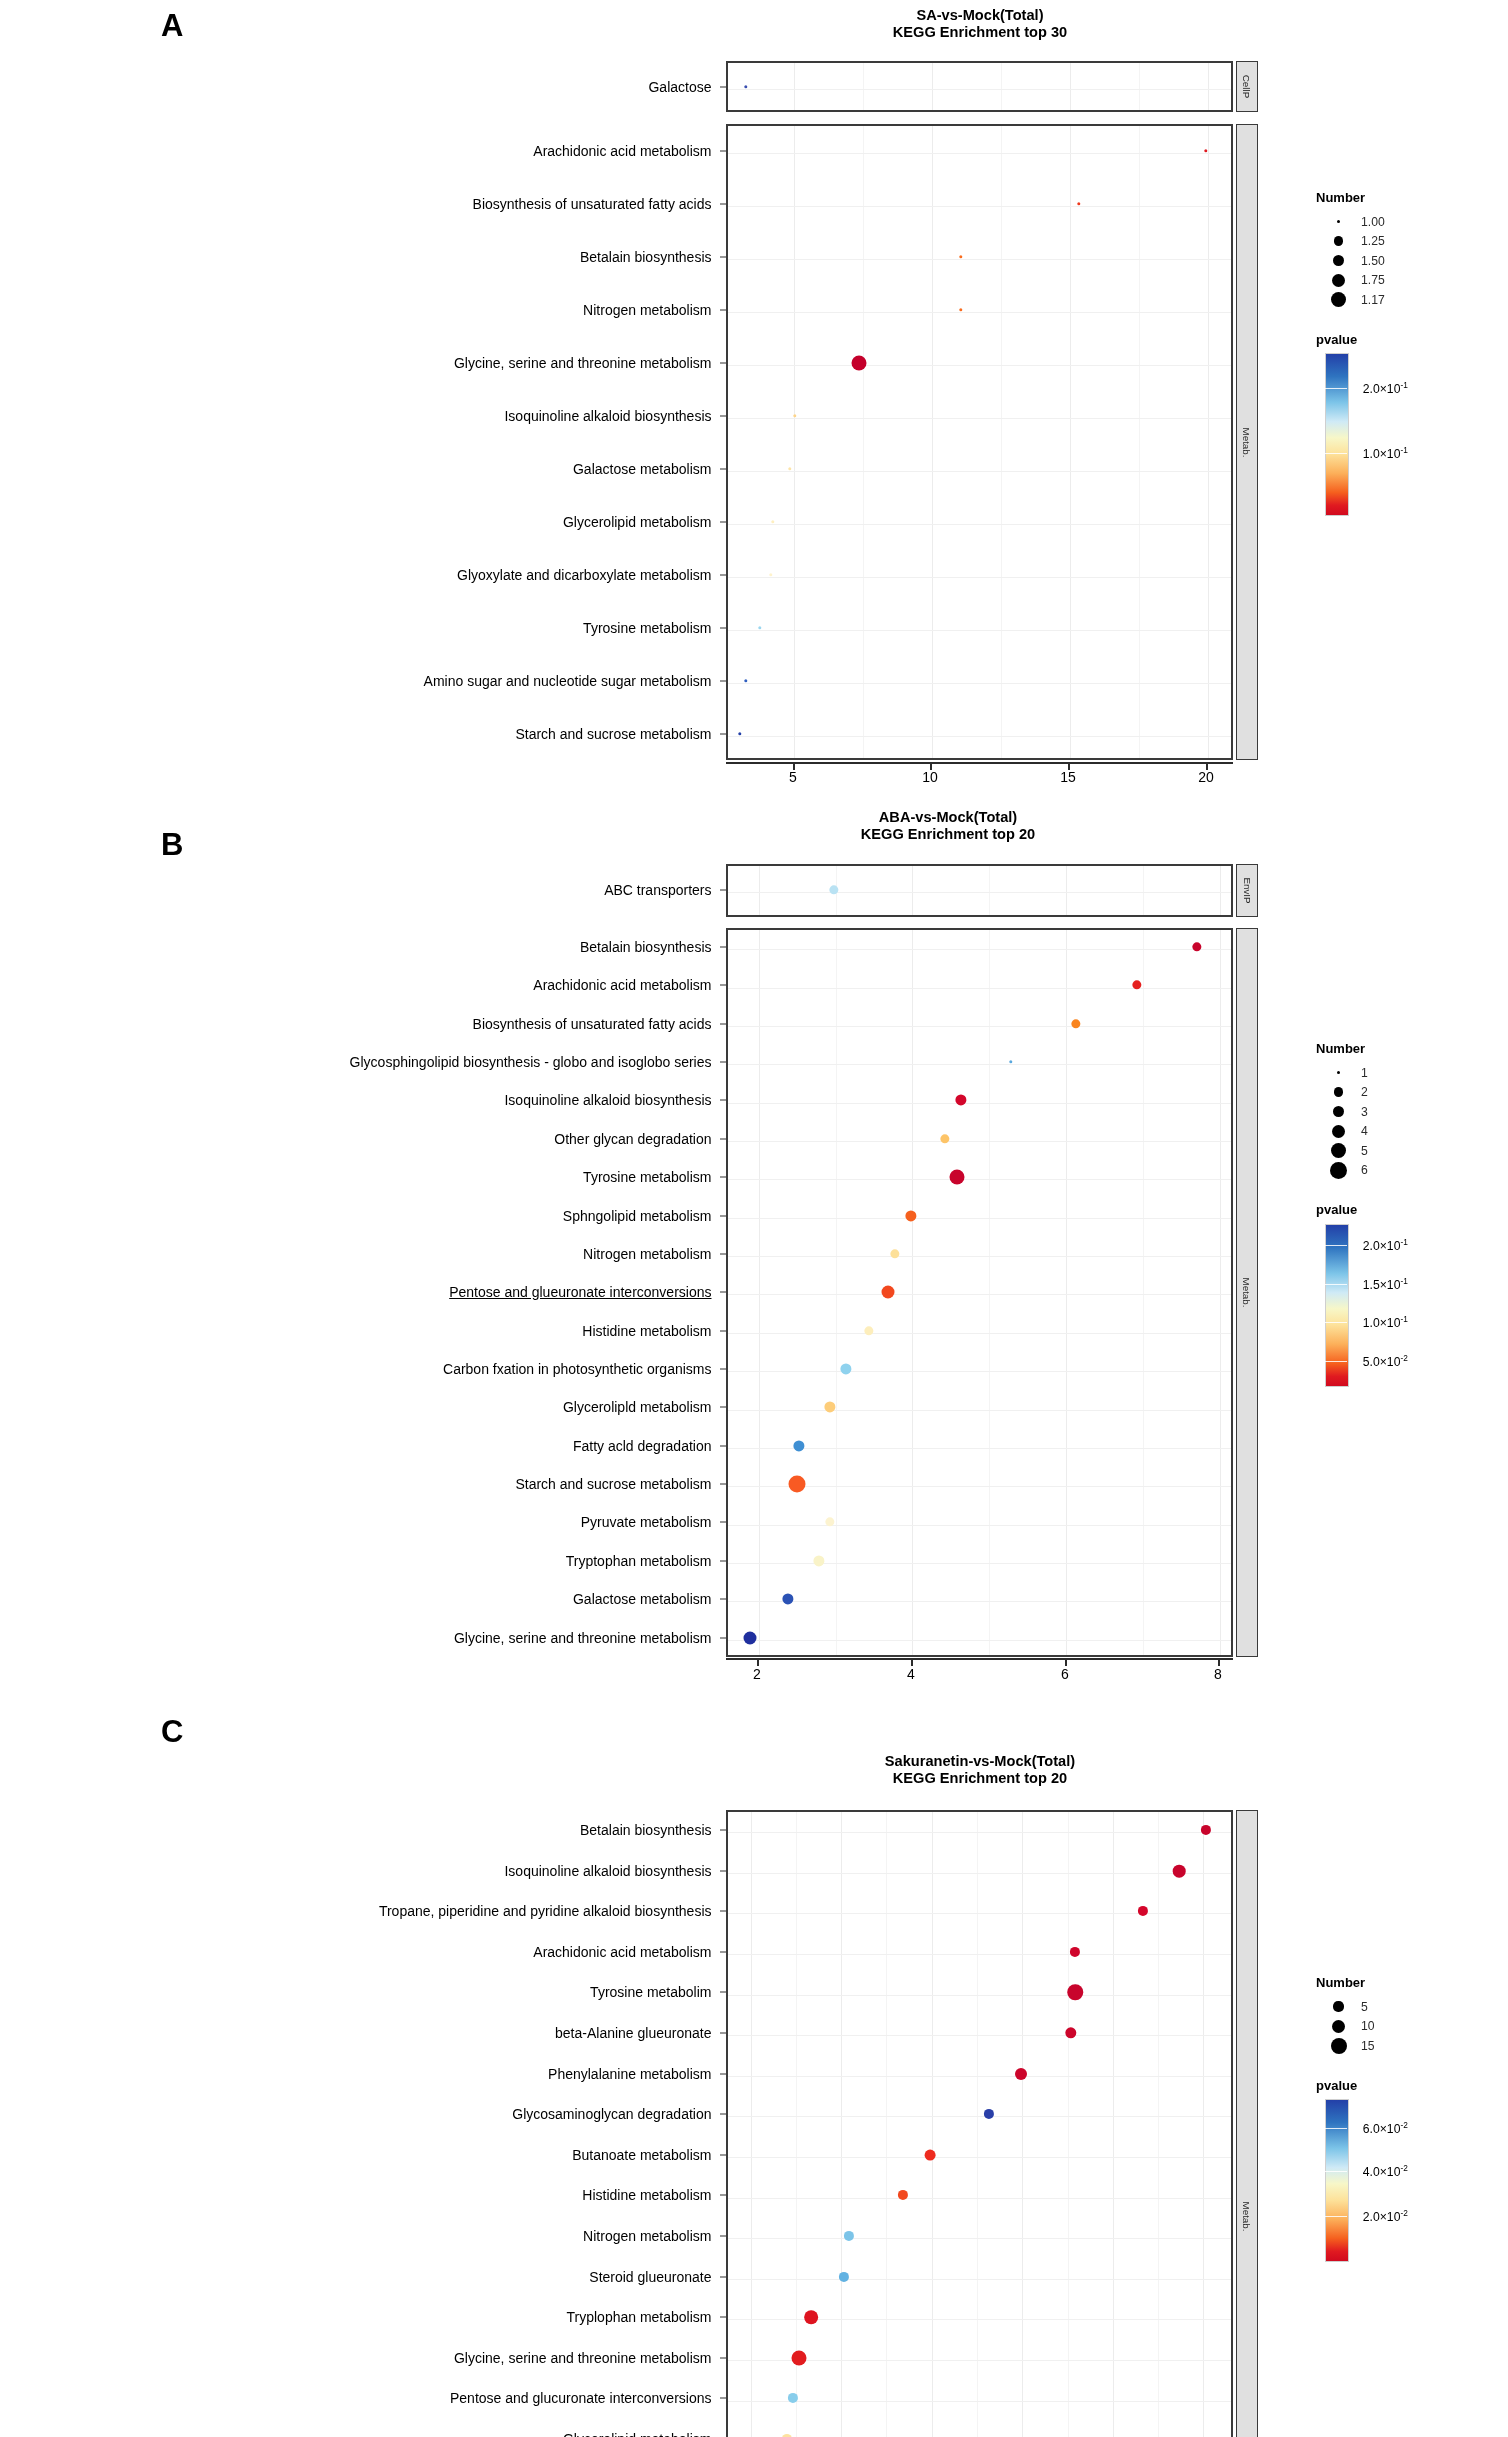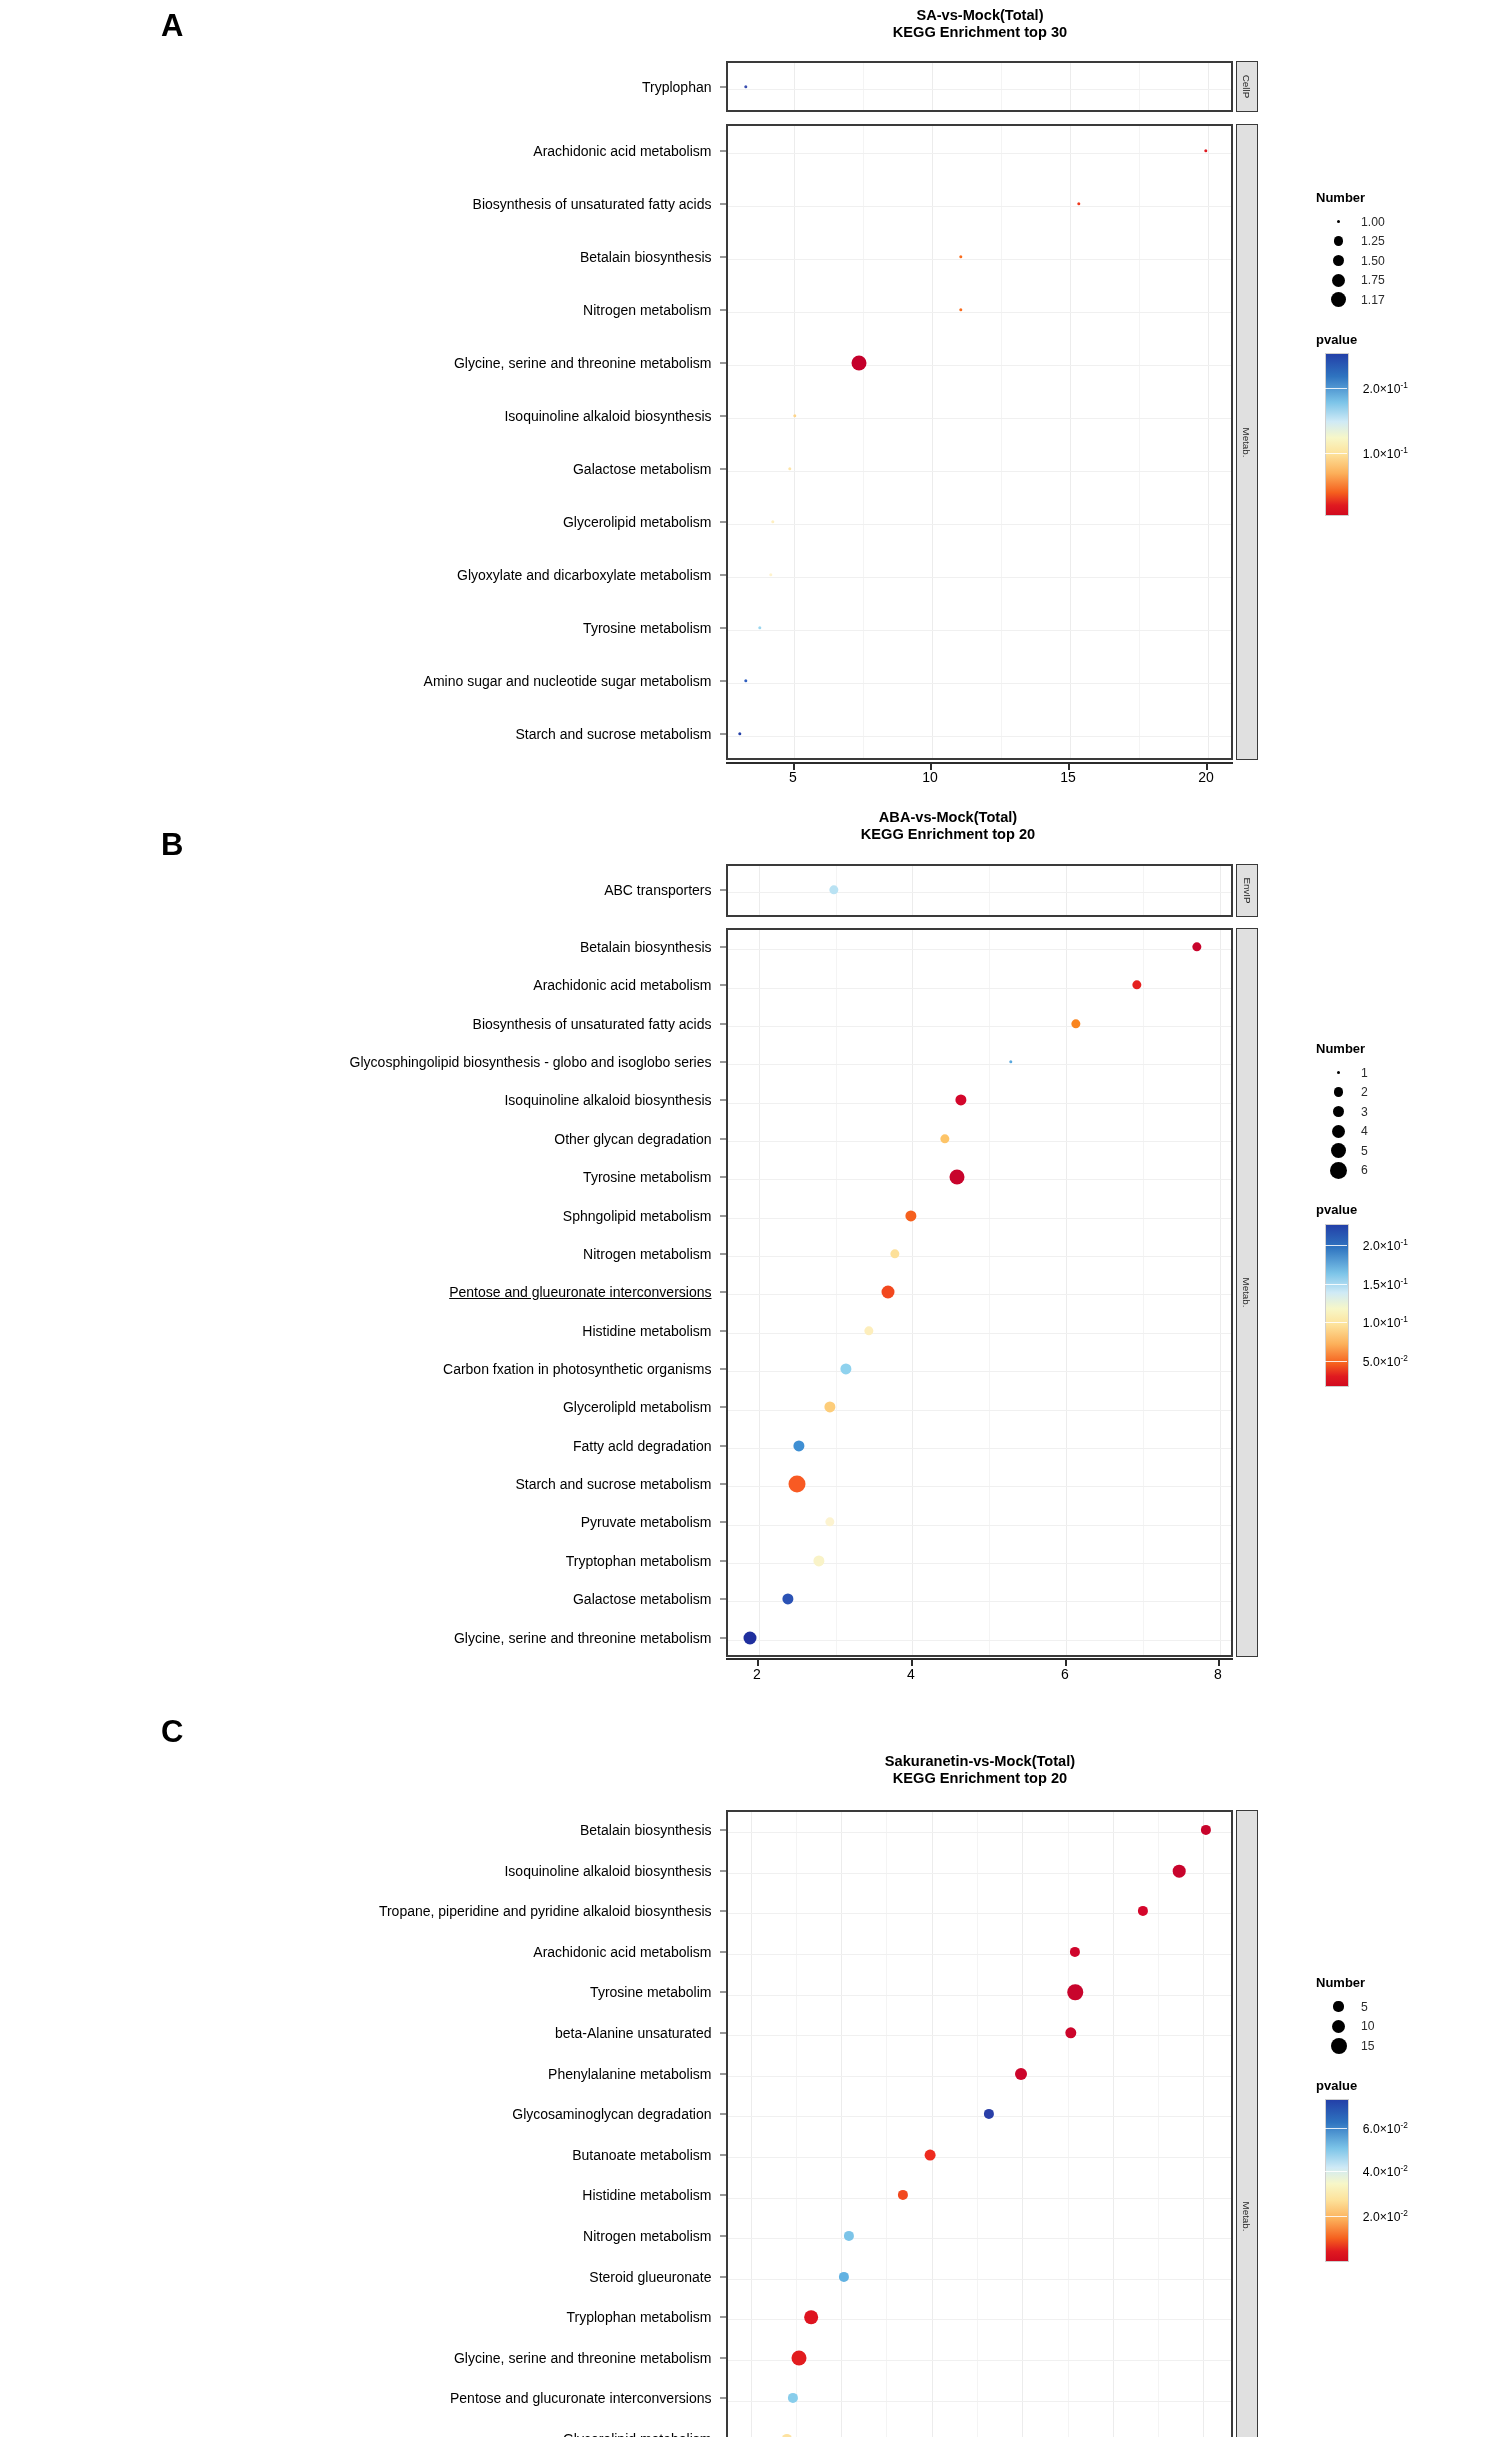--- a/index.html
+++ b/index.html
@@ -58,21 +58,21 @@
           <div class="vgrid" style="left: 480px;"></div>
           <div class="vgrid" style="left: 135px; background: rgb(244, 244, 244);"></div>
           <div class="vgrid" style="left: 273px; background: rgb(244, 244, 244);"></div>
           <div class="vgrid" style="left: 411px; background: rgb(244, 244, 244);"></div>
           <div class="hgrid" style="top: 25.6px;"></div>
         </div>
       </div>
       <div class="strip" style="left: 1236px; top: 61px; width: 21.5px; height: 51px;">
         <span>CellP</span>
       </div>
-      <div class="ylab" style="left: 19.5px; top: 87px; width: 692px;">Tryplophan</div>
+      <div class="ylab" style="left: 19.5px; top: 87px; width: 692px;">Galactose</div>
       <div class="ytick" style="left: 720px; top: 87px;"></div>
       <div class="dot" title="Peroxisome — ES 3.3, Number 1, p 0.22" style="left: 746px; top: 87px; width: 3.4px; height: 3.4px; background: rgb(59, 79, 176);"></div>
       <div class="facet" style="left: 726px; top: 124px; width: 507px; height: 636px;">
         <div class="gridwrap">
           <div class="vgrid" style="left: 66px;"></div>
           <div class="vgrid" style="left: 204px;"></div>
           <div class="vgrid" style="left: 342px;"></div>
           <div class="vgrid" style="left: 480px;"></div>
           <div class="vgrid" style="left: 135px; background: rgb(244, 244, 244);"></div>
           <div class="vgrid" style="left: 273px; background: rgb(244, 244, 244);"></div>
@@ -399,21 +399,21 @@
       <div class="dot" title="Isoquinoline alkaloid biosynthesis — ES 6.75, Number 9, p 0.008" style="left: 1179px; top: 1871px; width: 12.6px; height: 12.6px; background: rgb(200, 4, 44);"></div>
       <div class="ylab" style="left: 19.5px; top: 1911px; width: 692px;">Tropane, piperidine and pyridine alkaloid biosynthesis</div>
       <div class="ytick" style="left: 720px; top: 1911px;"></div>
       <div class="dot" title="Tropane, piperidine and pyridine alkaloid biosynthesis — ES 6.35, Number 4, p 0.012" style="left: 1143px; top: 1911px; width: 10.2px; height: 10.2px; background: rgb(212, 6, 43);"></div>
       <div class="ylab" style="left: 19.5px; top: 1952px; width: 692px;">Arachidonic acid metabolism</div>
       <div class="ytick" style="left: 720px; top: 1952px;"></div>
       <div class="dot" title="Arachidonic acid metabolism — ES 5.6, Number 5, p 0.011" style="left: 1075px; top: 1952px; width: 10.2px; height: 10.2px; background: rgb(207, 5, 43);"></div>
       <div class="ylab" style="left: 19.5px; top: 1992px; width: 692px;">Tyrosine metabolim</div>
       <div class="ytick" style="left: 720px; top: 1992px;"></div>
       <div class="dot" title="Tyrosine metabolim — ES 5.6, Number 14, p 0.008" style="left: 1075px; top: 1992px; width: 15.5px; height: 15.5px; background: rgb(200, 4, 44);"></div>
-      <div class="ylab" style="left: 19.5px; top: 2033px; width: 692px;">beta-Alanine unsaturated</div>
+      <div class="ylab" style="left: 19.5px; top: 2033px; width: 692px;">beta-Alanine glueuronate</div>
       <div class="ytick" style="left: 720px; top: 2033px;"></div>
       <div class="dot" title="beta-Alanine metabolism — ES 5.55, Number 7, p 0.01" style="left: 1071px; top: 2033px; width: 11.4px; height: 11.4px; background: rgb(204, 5, 43);"></div>
       <div class="ylab" style="left: 19.5px; top: 2074px; width: 692px;">Phenylalanine metabolism</div>
       <div class="ytick" style="left: 720px; top: 2074px;"></div>
       <div class="dot" title="Phenylalanine metabolism — ES 5, Number 8, p 0.01" style="left: 1021px; top: 2074px; width: 12px; height: 12px; background: rgb(204, 5, 43);"></div>
       <div class="ylab" style="left: 19.5px; top: 2114px; width: 692px;">Glycosaminoglycan degradation</div>
       <div class="ytick" style="left: 720px; top: 2114px;"></div>
       <div class="dot" title="Glycosaminoglycan degradation — ES 4.65, Number 1, p 0.058" style="left: 989px; top: 2114px; width: 10.2px; height: 10.2px; background: rgb(42, 63, 168);"></div>
       <div class="ylab" style="left: 19.5px; top: 2155px; width: 692px;">Butanoate metabolism</div>
       <div class="ytick" style="left: 720px; top: 2155px;"></div>

